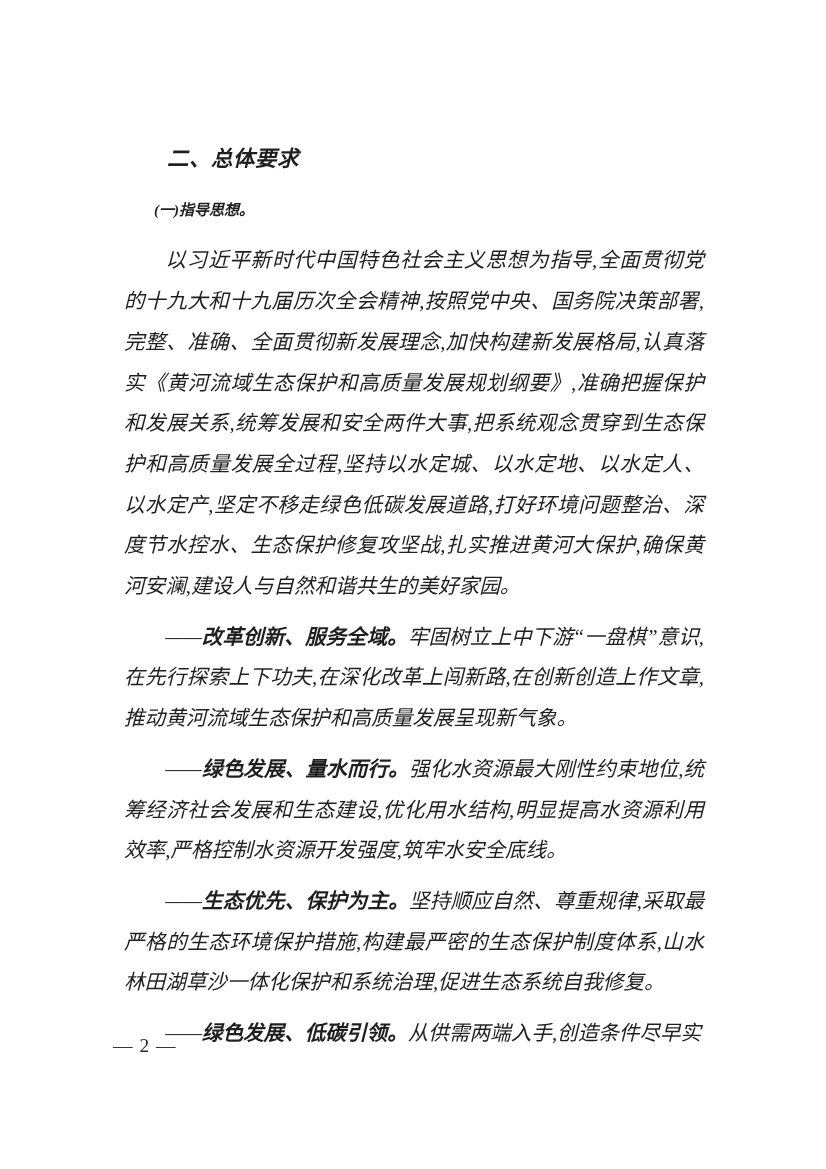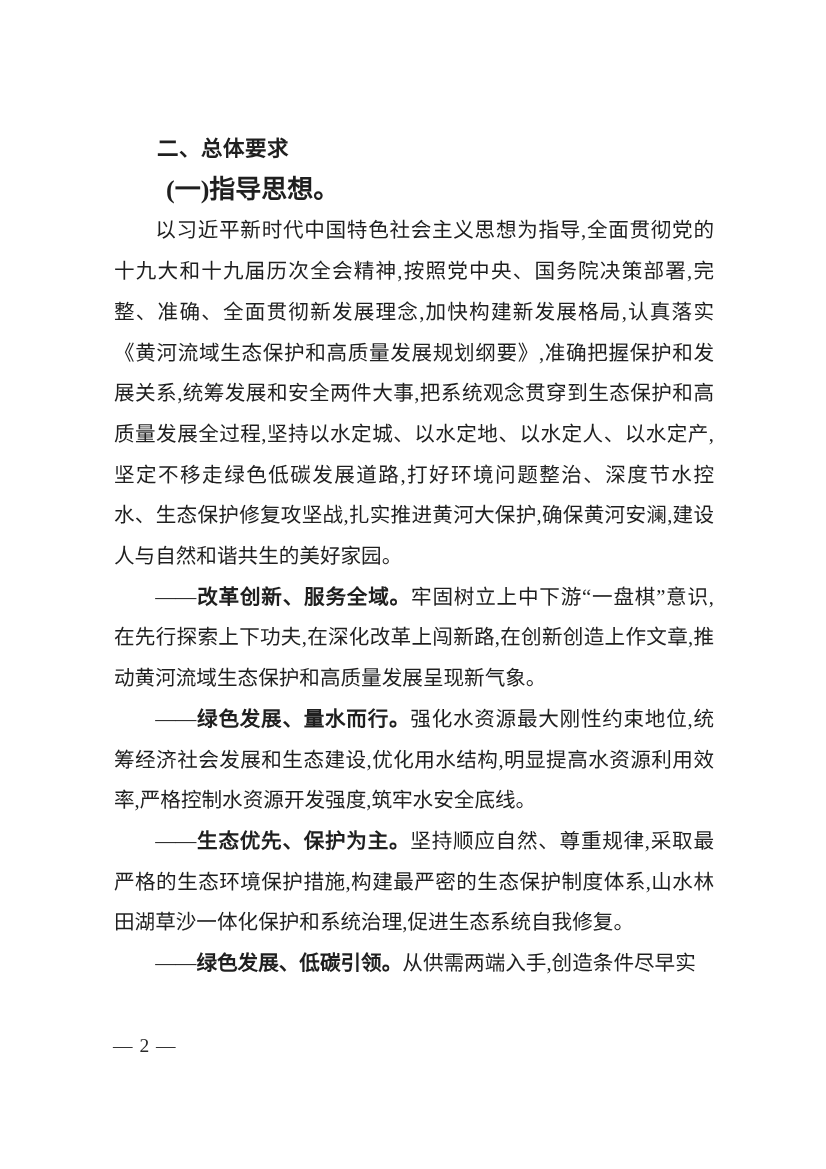--- a/index.html
+++ b/index.html
@@ -27,33 +27,34 @@
     top: 129px;
     width: 600px;
     font-size: 20.6px;
     line-height: 40.7px;
     text-align: justify;
     text-justify: inter-character;
   }
   .content h1,
   .content h2,
   .content p {
-    margin: 0;
+    margin: 10px;
     padding: 0;
     text-indent: 2em;
+    font-style: italic;
   }
   .sec-heading {
     font-family: "Liberation Sans", "DejaVu Sans", sans-serif;
     font-weight: bold;
     font-size: 21.5px;
     letter-spacing: 0.5px;
   }
   .sub-heading {
     font-weight: bold;
-    font-size: 26px;
+    font-size: 15px;
   }
   .body-para {
     font-weight: normal;
   }
   .principle .lead {
     font-weight: bold;
   }
   .principle .dash {
     font-weight: normal;
   }

